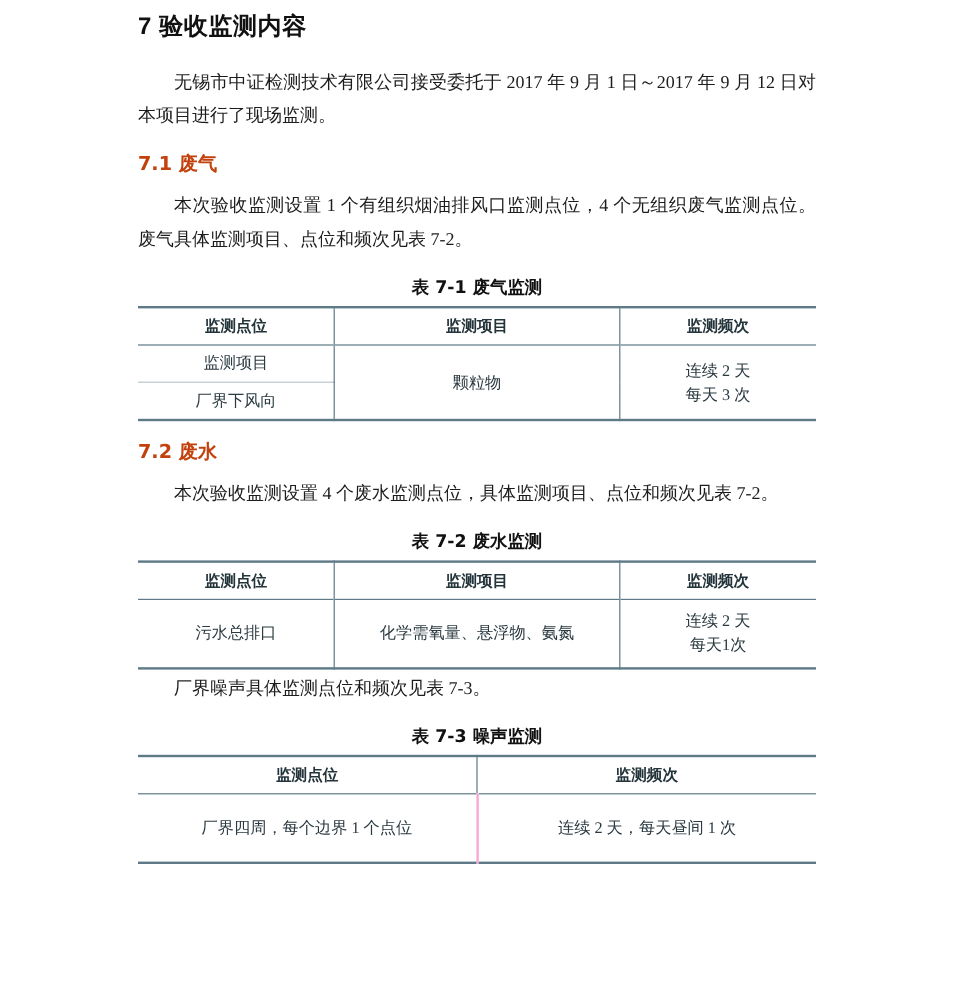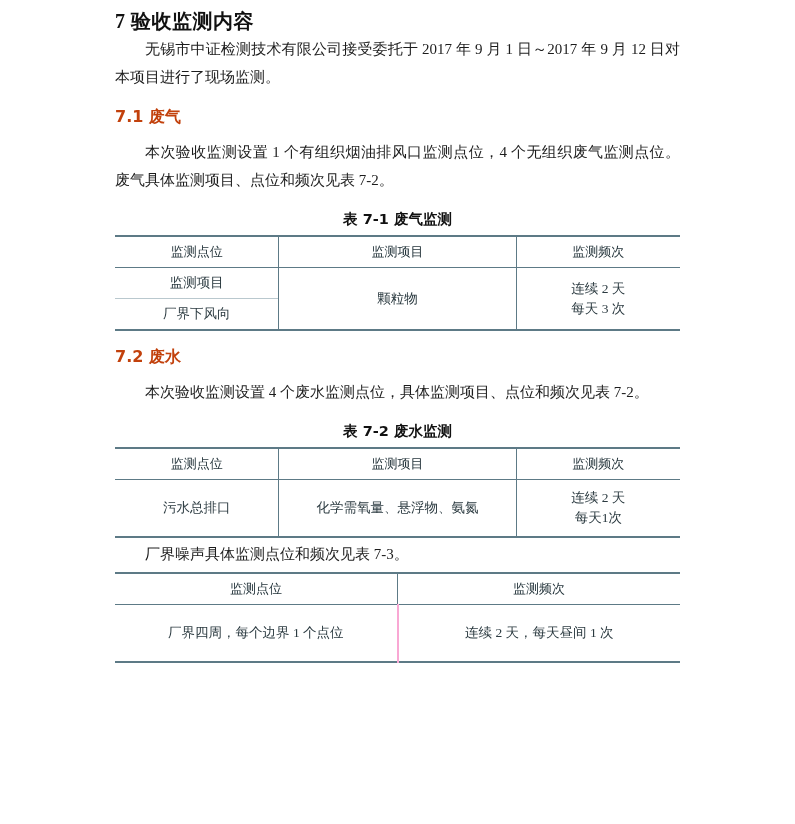--- a/index.html
+++ b/index.html
@@ -15,24 +15,24 @@
     overflow: hidden;
   }
   .page {
     position: relative;
     width: 795px;
     height: 824px;
     box-sizing: border-box;
     padding: 0 115px 0 115px;
   }
   h1.sec-title {
-    font-family: Liberation Serif, serif;
+    font-family: Liberation Sans, sans-serif;
     font-size: 20px;
     font-weight: bold;
-    margin: 8px 0 0 0;
+    margin: 8px 0 20px 0;
     letter-spacing: 0.5px;
     color: #111;
   }
   h2.sub-title {
     font-family: "DejaVu Sans", "Liberation Sans", sans-serif;
     font-size: 16px;
     font-weight: bold;
     margin: 16px 0 10px 0;
     color: #c2410c;
   }
@@ -62,21 +62,21 @@
   table.data th,
   table.data td {
     text-align: center;
     vertical-align: middle;
     padding: 6px 4px;
     font-weight: normal;
   }
   table.data th {
     font-family: "DejaVu Sans", "Liberation Sans", sans-serif;
     font-size: 13px;
-    font-weight: normal;
+    font-weight: bold;
     color: #24343b;
   }
   table.data thead tr {
     border-top: 2px solid #5d7a86;
     border-bottom: 1px solid #5d7a86;
   }
   table.data tbody tr {
     border-bottom: 1px solid #b9c8ce;
   }
   table.data tbody tr:last-child {
@@ -159,20 +159,21 @@
             <span>连续 2 天</span>
             <span>每天1次</span>
           </td>
         </tr>
       </tbody>
     </table>
   </div>
 
   <p class="body-text">厂界噪声具体监测点位和频次见表 7-3。</p>
 
+  <div class="table-caption">表 7-3  噪声监测</div>
   <div class="tbl-wrap">
     <table class="data">
       <thead>
         <tr>
           <th class="col-n2a">监测点位</th>
           <th class="col-n2b" style="border-left:1px solid #5d7a86;">监测频次</th>
         </tr>
       </thead>
       <tbody>
         <tr>

